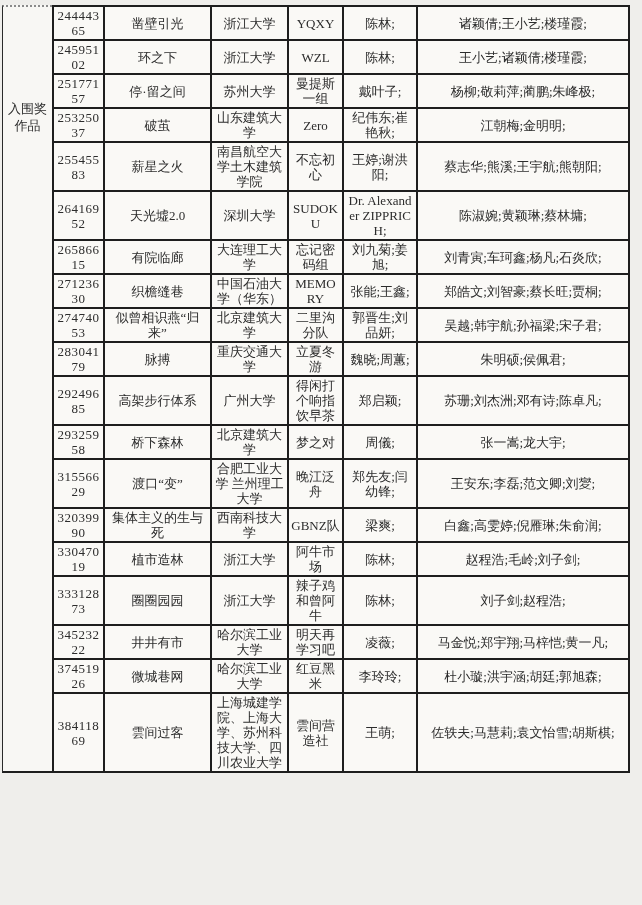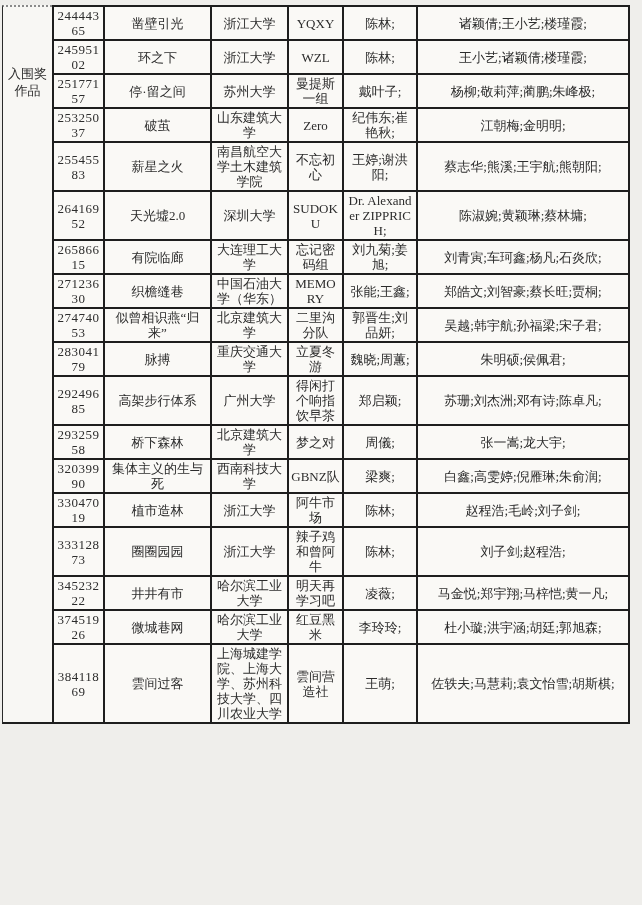--- a/index.html
+++ b/index.html
@@ -21,21 +21,21 @@
   .label-col {
     width: 50px;
     flex: 0 0 50px;
     background: #f8f7f4;
     border-left: 1px solid #2a2a2a;
     border-bottom: 2px solid #1e1e1e;
     border-top: 2px dotted #8a8a8a;
     box-sizing: border-box;
   }
   .label-text {
-    margin-top: 58px;
+    margin-top: 93px;
     text-align: center;
     font-size: 13px;
     line-height: 17px;
     color: #2c2c2c;
     padding: 0 2px;
     word-break: break-all;
   }
   table.award {
     border-collapse: collapse;
     table-layout: fixed;
@@ -169,20 +169,28 @@
   </tr>
         <tr>
     <td class="c-id">29325958</td>
     <td class="c-title">桥下森林</td>
     <td class="c-univ">北京建筑大学</td>
     <td class="c-team">梦之对</td>
     <td class="c-adv">周儀;</td>
     <td class="c-mem">张一嵩;龙大宇;</td>
   </tr>
         <tr>
+    <td class="c-id">31556629</td>
+    <td class="c-title">渡口“变”</td>
+    <td class="c-univ">合肥工业大学 兰州理工大学</td>
+    <td class="c-team">晚江泛舟</td>
+    <td class="c-adv">郑先友;闫幼锋;</td>
+    <td class="c-mem">王安东;李磊;范文卿;刘夑;</td>
+  </tr>
+        <tr>
     <td class="c-id">32039990</td>
     <td class="c-title">集体主义的生与死</td>
     <td class="c-univ">西南科技大学</td>
     <td class="c-team">GBNZ队</td>
     <td class="c-adv">梁爽;</td>
     <td class="c-mem">白鑫;高雯婷;倪雁琳;朱俞润;</td>
   </tr>
         <tr>
     <td class="c-id">33047019</td>
     <td class="c-title">植市造林</td>

